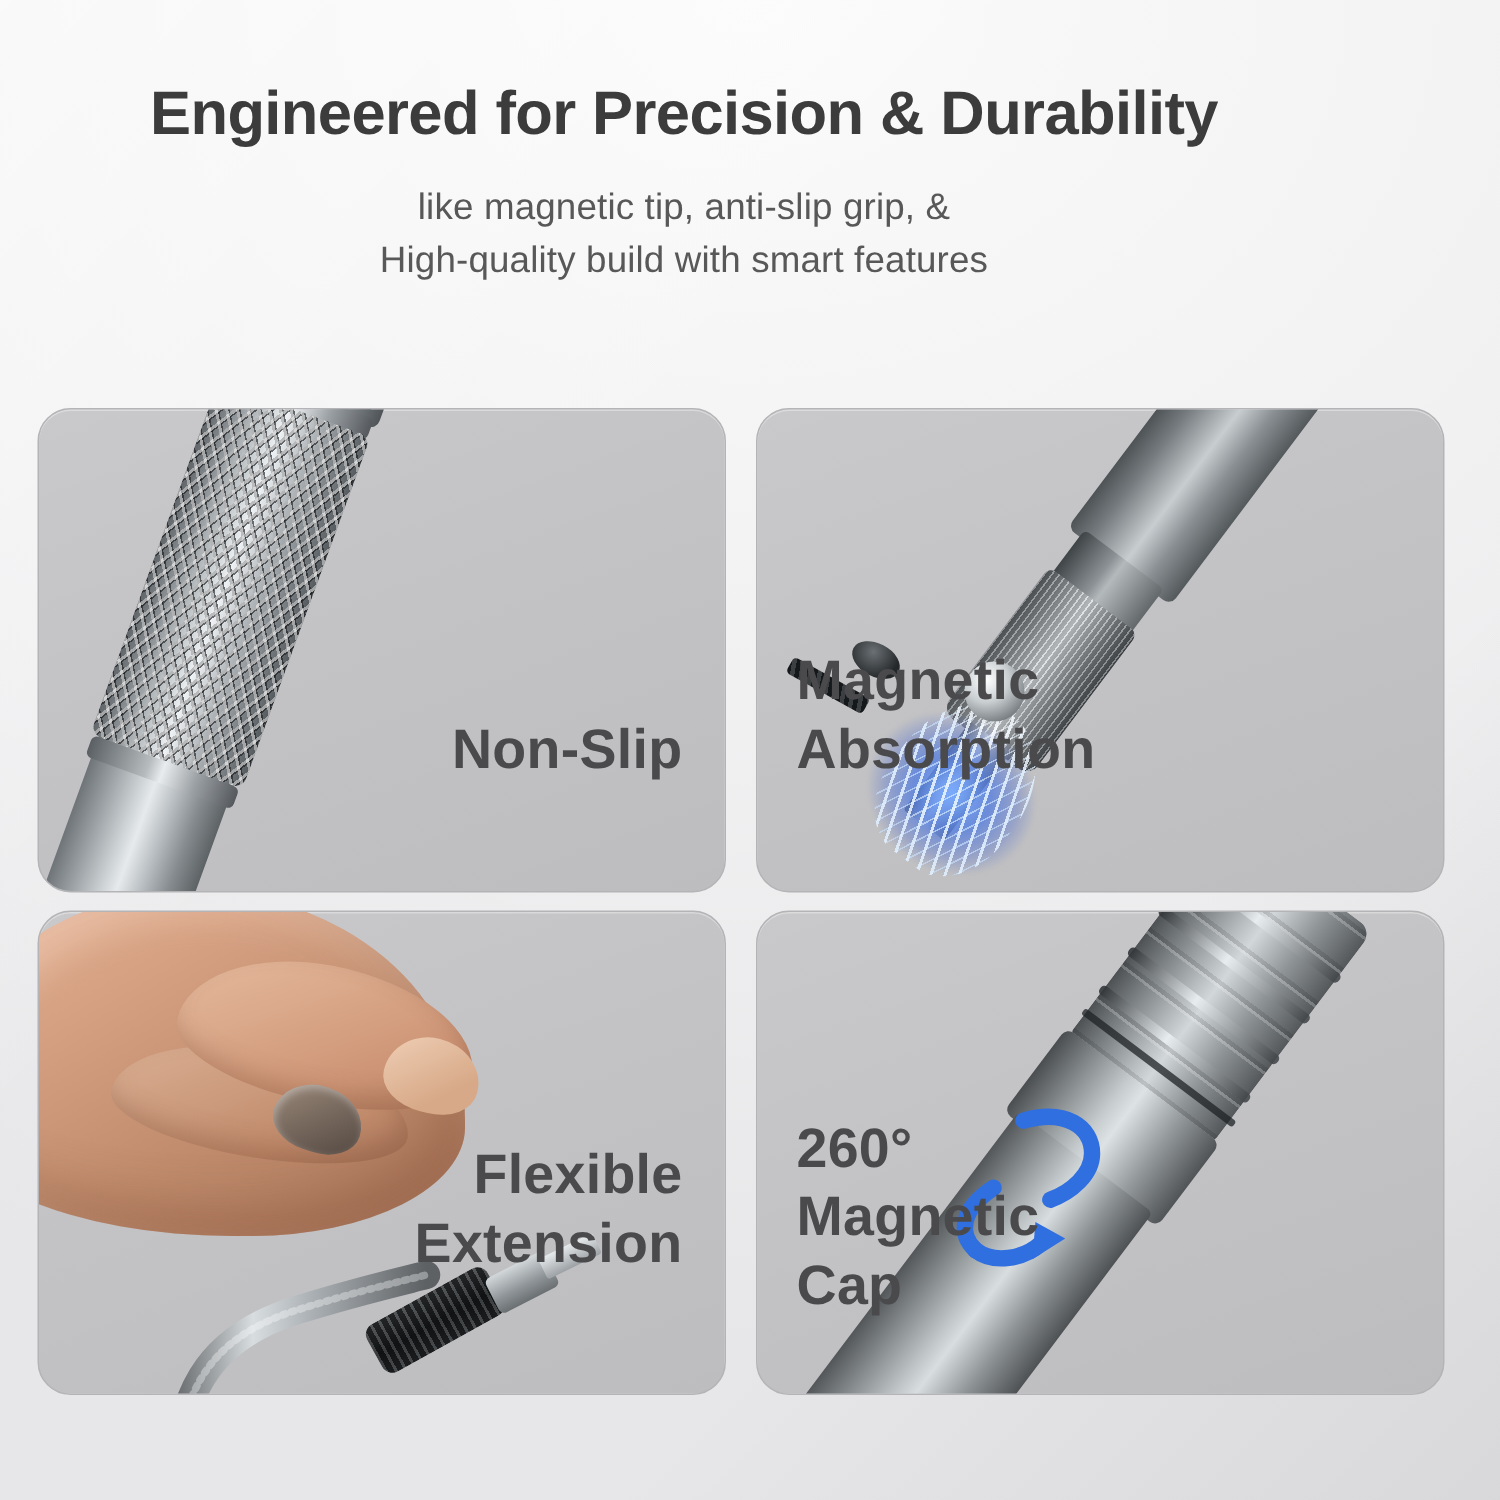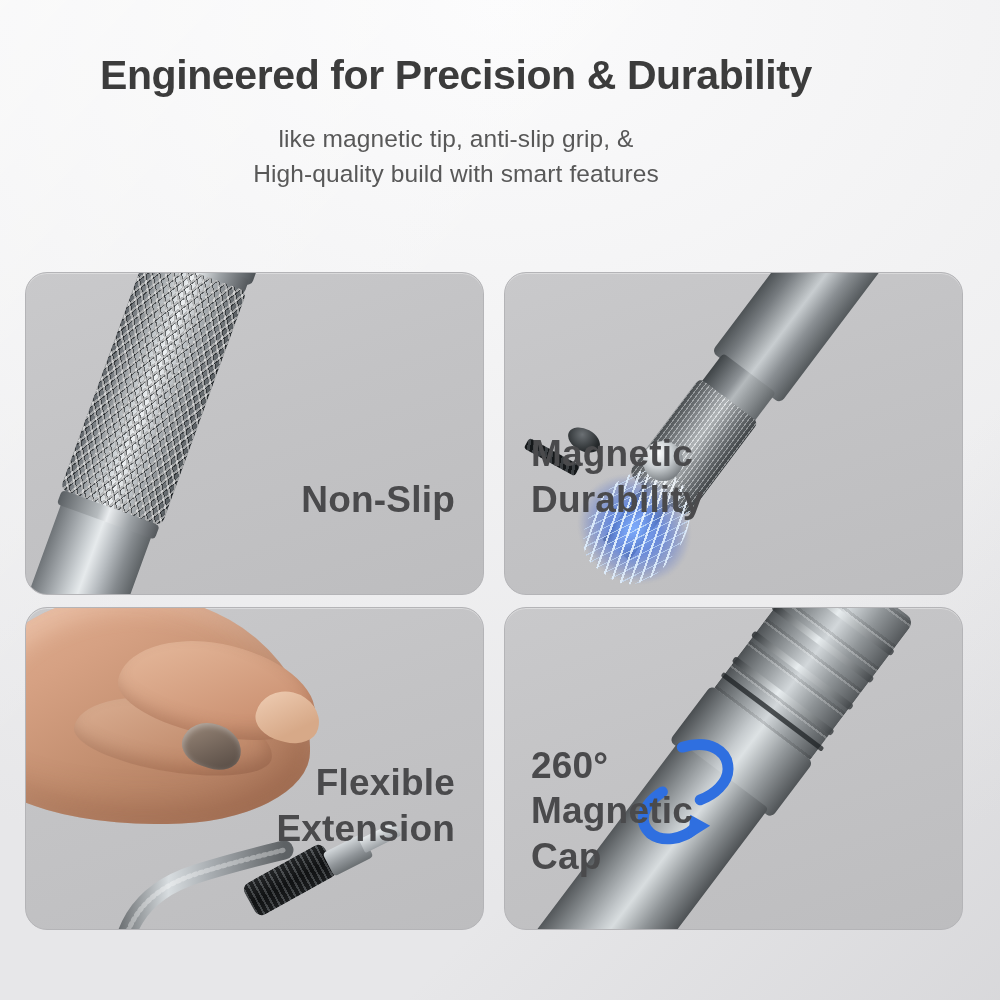--- a/index.html
+++ b/index.html
@@ -274,21 +274,21 @@
 
       <div>
         <div class="screw" style="left:18px; top:178px; width:58px; height:12px; transform:rotate(29deg);
              background:repeating-linear-gradient(72deg,#15181a 0 3px,#3b3f42 3px 6px);"></div>
         <div class="screw-head" style="left:62px; top:156px; transform:rotate(28deg);"></div>
       </div>
       <div class="screw-silver" style="left:138px; top:168px;"></div>
     </div>
     <div class="card-label lbl-tr">
       <div>Magnetic</div>
-      <div>Durability</div>
+      <div>Absorption</div>
     </div>
   </div>
 
   <div class="card">
     <div class="art">
       <div class="hand"></div>
       <div class="finger f2"></div>
       <div class="finger f1"></div>
       <div class="thumbnail"></div>
       <div class="fingertip"></div>

